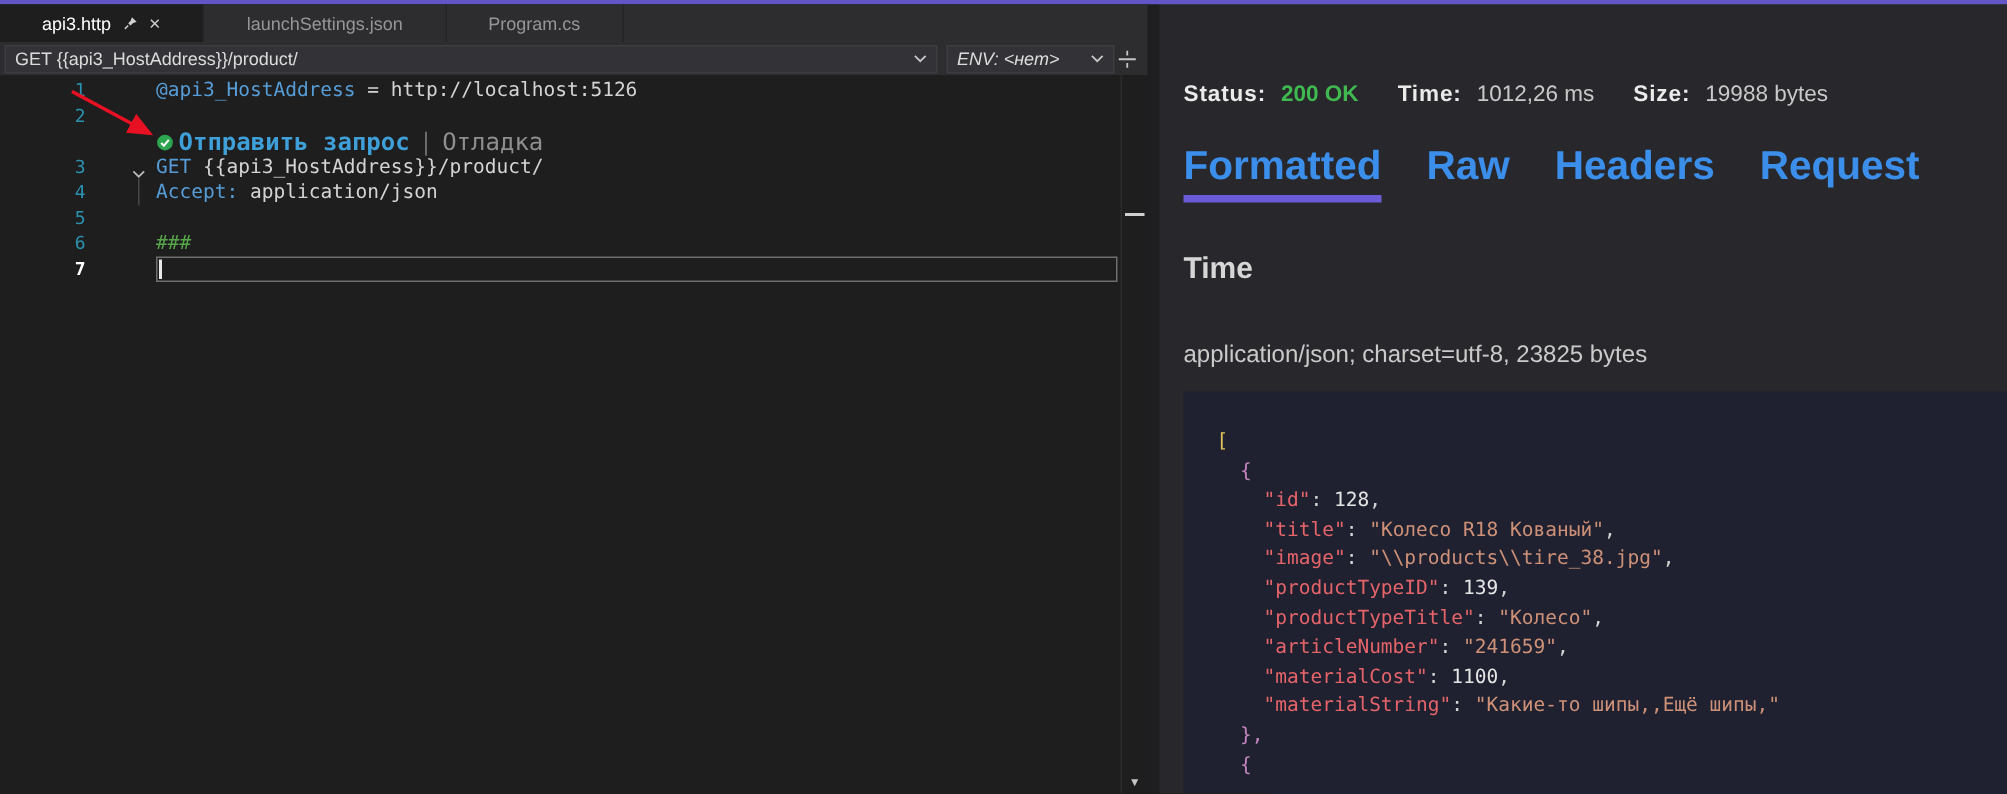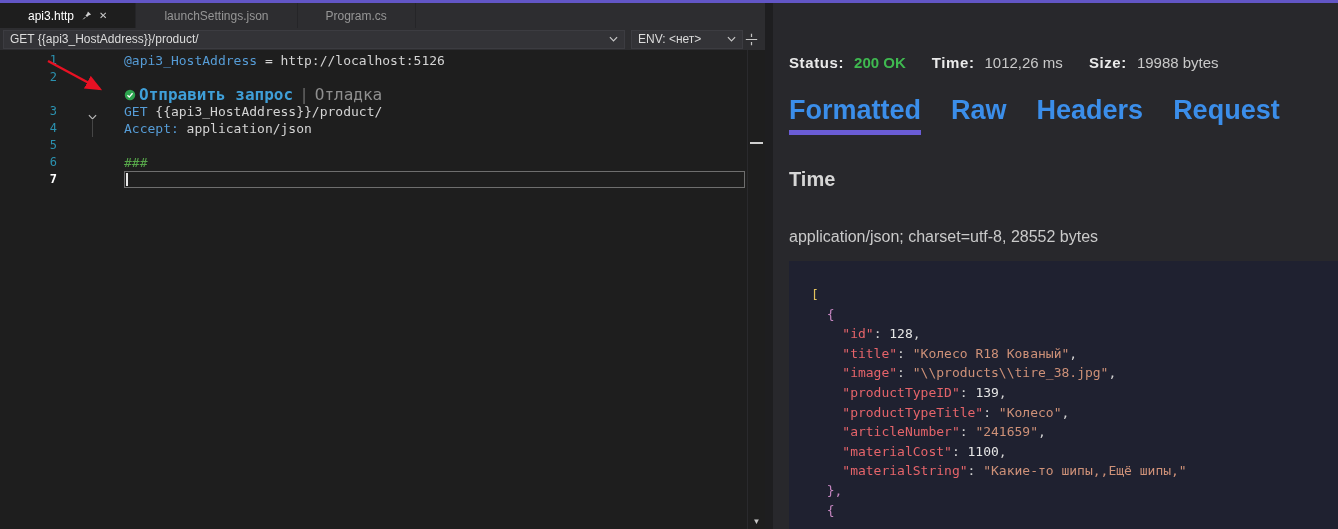--- a/index.html
+++ b/index.html
@@ -18,31 +18,31 @@
   .tab { display:flex; align-items:center; padding:0 28px; font-size:12px; color:#969696; border-right:1px solid #252528; cursor:default; }
   .tab.active { background:#1e1e1e; color:#ffffff; }
   .tab .pin { margin-left:8px; display:inline-flex; }
   .tab .close { margin-left:7px; color:#cccccc; font-size:10px; }
 
   .request-bar { height:22px; background:#2d2d30; display:flex; align-items:center; flex:none; padding:0 3px; }
   .combo { display:flex; align-items:center; background:#333337; border:1px solid #3c3c41; height:19px; font-size:12px; color:#dcdcdc; padding:0 6px; }
   .combo.url { width:622px; }
   .combo.url .txt { overflow:hidden; white-space:nowrap; }
   .combo .chev { margin-left:auto; display:inline-flex; padding-left:6px; }
-  .combo.env { width:112px; margin-left:6px; }
+  .combo.env { width:112px; margin-left:6px;font-style:italic; }
   .split-btn { margin-left:auto; margin-right:2px; display:inline-flex; padding:2px; }
 
   .editor { flex:1; position:relative; font-family:"DejaVu Sans Mono", monospace; font-size:13px; padding-top:2px; }
   .ed-line { display:flex; height:17px; line-height:17px; }
   .gutter { width:57px; flex:none; text-align:right; color:#2b91af; font-size:12px; }
   .gutter.cur { color:#ffffff; font-weight:bold; }
   .fold { width:47px; flex:none; position:relative; }
   .fold .chev { position:absolute; right:7px; top:4px; }
   .fold .guide { position:absolute; right:11px; top:-1px; height:18px; width:1px; background:#464646; }
-  .code { flex:1; white-space:pre; margin-right:20px; position:relative; color:#d4d4d4;margin-left:20px; }
+  .code { flex:1; white-space:pre; margin-right:20px; position:relative; color:#d4d4d4; }
   .code.current { border:1px solid #6e6e6e; }
   .caret { position:absolute; left:1px; top:1px; bottom:1px; width:1.5px; background:#e8e8e8; }
 
   .codelens { font-size:16px; display:flex; align-items:center; }
   .cl-check { display:inline-flex; margin-right:3px; }
   .cl-link { color:#3f9fd8; font-weight:bold; }
   .cl-sep { color:#6a6a6a; margin:0 6px; }
   .cl-dim { color:#8f8f8f; }
 
   
@@ -214,17 +214,17 @@
     </div>
 
     <div class="resp-tabs" id="resptabs">
         <div class="resp-tab active">Formatted</div>
         <div class="resp-tab">Raw</div>
         <div class="resp-tab">Headers</div>
         <div class="resp-tab">Request</div>
       </div>
 
     <div class="body-heading">Time</div>
-    <div class="content-type">application/json; charset=utf-8, 28552 bytes</div>
+    <div class="content-type">application/json; charset=utf-8, 23825 bytes</div>
 
     <div class="json-block" id="jsonblock"><div class="json-line"><span class="tk-b1">[</span></div><div class="json-line"><span class="tk-plain">  </span><span class="tk-b2">{</span></div><div class="json-line"><span class="tk-plain">    </span><span class="tk-key">"id"</span><span class="tk-punct">: </span><span class="tk-num">128</span><span class="tk-punct">,</span></div><div class="json-line"><span class="tk-plain">    </span><span class="tk-key">"title"</span><span class="tk-punct">: </span><span class="tk-str">"Колесо R18 Кованый"</span><span class="tk-punct">,</span></div><div class="json-line"><span class="tk-plain">    </span><span class="tk-key">"image"</span><span class="tk-punct">: </span><span class="tk-str">"\\products\\tire_38.jpg"</span><span class="tk-punct">,</span></div><div class="json-line"><span class="tk-plain">    </span><span class="tk-key">"productTypeID"</span><span class="tk-punct">: </span><span class="tk-num">139</span><span class="tk-punct">,</span></div><div class="json-line"><span class="tk-plain">    </span><span class="tk-key">"productTypeTitle"</span><span class="tk-punct">: </span><span class="tk-str">"Колесо"</span><span class="tk-punct">,</span></div><div class="json-line"><span class="tk-plain">    </span><span class="tk-key">"articleNumber"</span><span class="tk-punct">: </span><span class="tk-str">"241659"</span><span class="tk-punct">,</span></div><div class="json-line"><span class="tk-plain">    </span><span class="tk-key">"materialCost"</span><span class="tk-punct">: </span><span class="tk-num">1100</span><span class="tk-punct">,</span></div><div class="json-line"><span class="tk-plain">    </span><span class="tk-key">"materialString"</span><span class="tk-punct">: </span><span class="tk-str">"Какие-то шипы,,Ещё шипы,"</span></div><div class="json-line"><span class="tk-plain">  </span><span class="tk-b2">},</span></div><div class="json-line"><span class="tk-plain">  </span><span class="tk-b2">{</span></div></div>
   </div>
 </div>
 
 </body></html>

